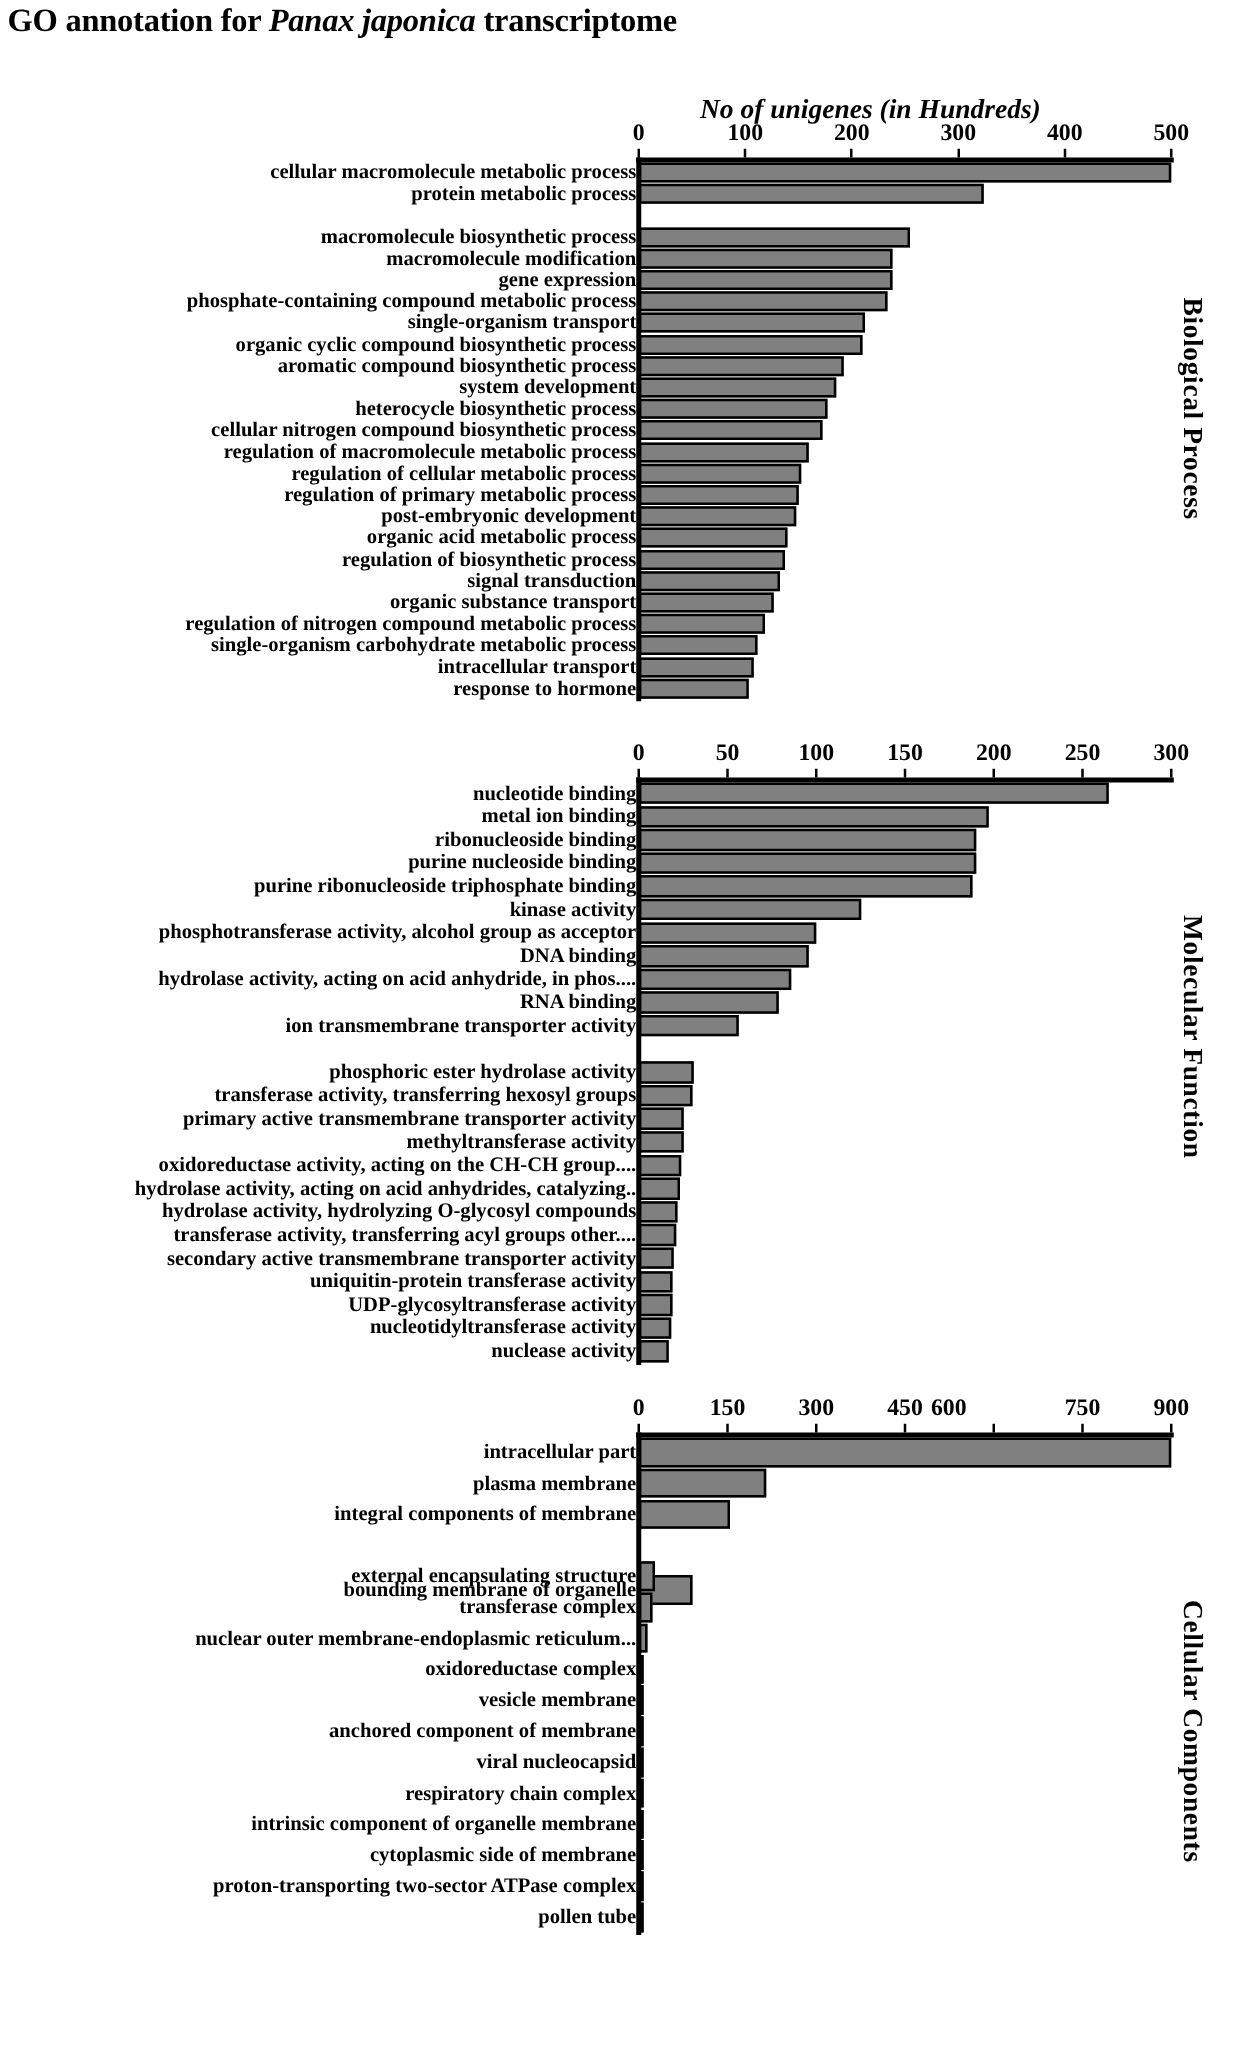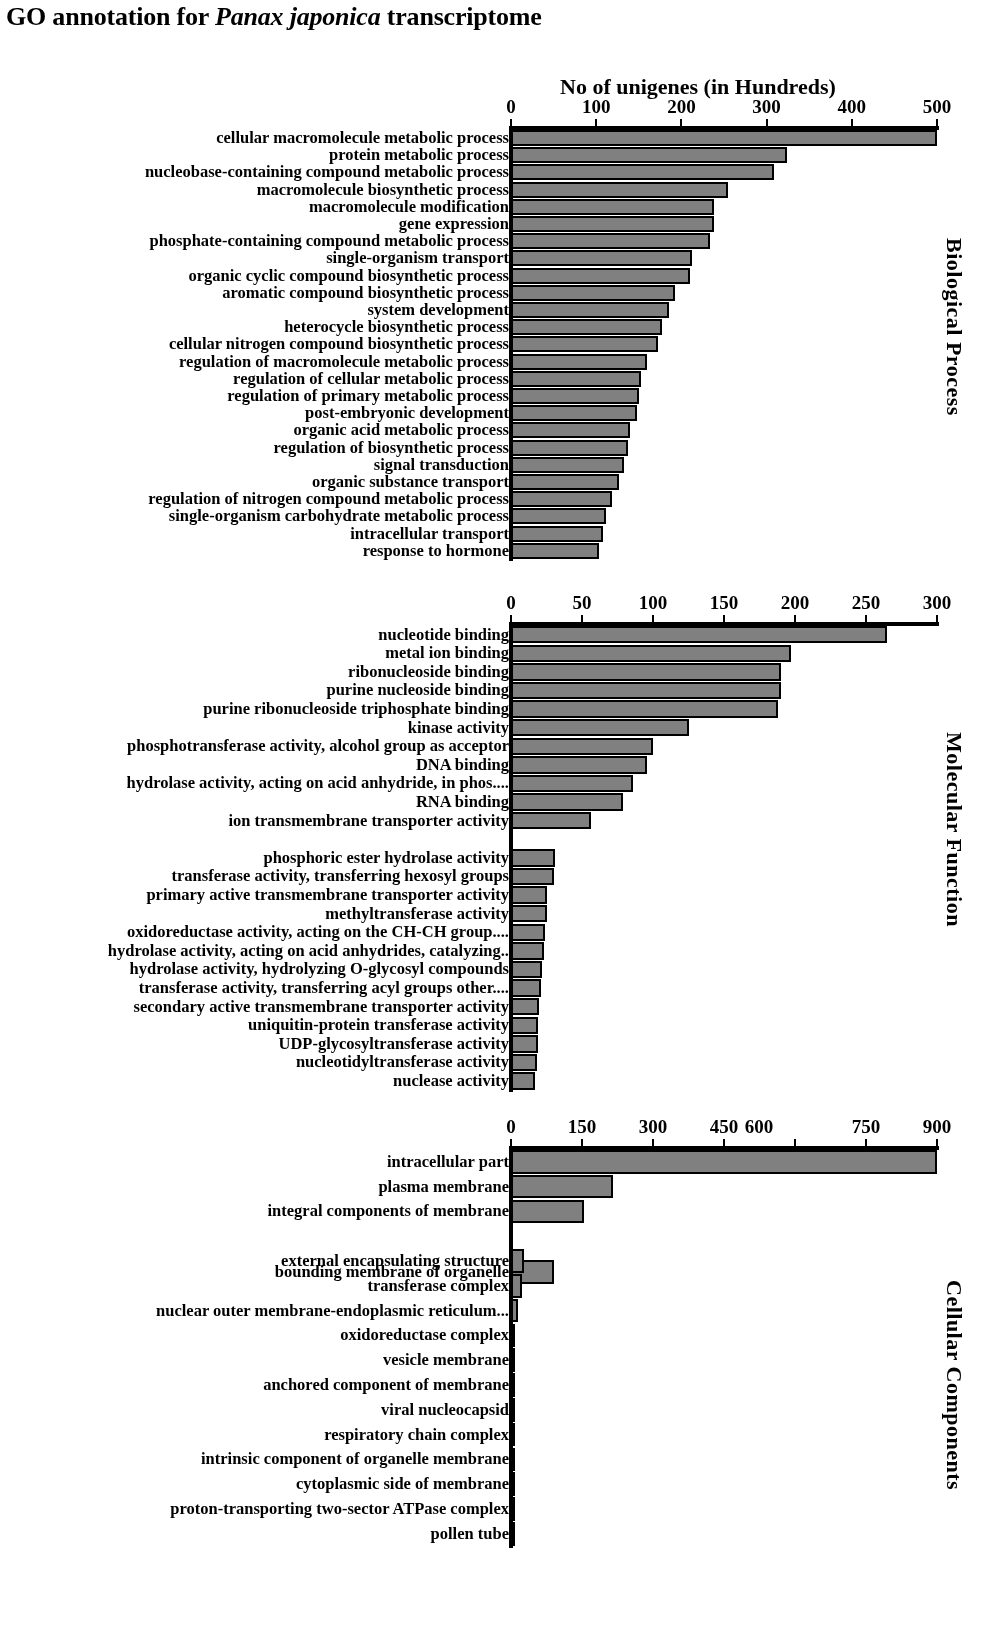--- a/index.html
+++ b/index.html
@@ -26,20 +26,21 @@
     letter-spacing: -0.2px;
     white-space: nowrap;
   }
   .fig-title em { font-style: italic; }
 
   .axis-title {
     position: absolute;
     font-size: 22px;
     font-weight: bold;
     white-space: nowrap;
+    font-style: italic;
   }
 
   
   .panel { position: absolute; }
 
   
   .axis-line {
     position: absolute;
     height: 4px;
     background: #000;
@@ -127,24 +128,20 @@
         <div class="tick-label" style="left: 851.8px; top: -4px;">400</div>
         <div class="tick" style="left: 936px; top: 19px;"></div>
         <div class="tick-label" style="left: 937px; top: -4px;">500</div>
         <div class="bar-row" style="left: 511px; top: 30px; width: 430px; height: 16px;">
           <div class="bar" style="width: 426px; background: rgb(128, 128, 128); border-color: rgb(0, 0, 0);"></div>
           <div class="cat-label">cellular macromolecule metabolic process</div>
         </div>
         <div class="bar-row" style="left: 511px; top: 47.2px; width: 430px; height: 16px;">
           <div class="bar" style="width: 276.048px; background: rgb(128, 128, 128); border-color: rgb(0, 0, 0);"></div>
           <div class="cat-label">protein metabolic process</div>
-        </div>
-        <div class="bar-row" style="left: 511px; top: 64.4px; width: 430px; height: 16px;">
-          <div class="bar" style="width: 263.268px; background: rgb(128, 128, 128); border-color: rgb(0, 0, 0);"></div>
-          <div class="cat-label">nucleobase-containing compound metabolic process</div>
         </div>
         <div class="bar-row" style="left: 511px; top: 81.6px; width: 430px; height: 16px; text-decoration: underline;">
           <div class="bar" style="width: 217.26px; background: rgb(128, 128, 128); border-color: rgb(0, 0, 0);"></div>
           <div class="cat-label">macromolecule biosynthetic process</div>
         </div>
         <div class="bar-row" style="left: 511px; top: 98.8px; width: 430px; height: 16px;">
           <div class="bar" style="width: 202.776px; background: rgb(128, 128, 128); border-color: rgb(0, 0, 0);"></div>
           <div class="cat-label">macromolecule modification</div>
         </div>
         <div class="bar-row" style="left: 511px; top: 116px; width: 430px; height: 16px;">

